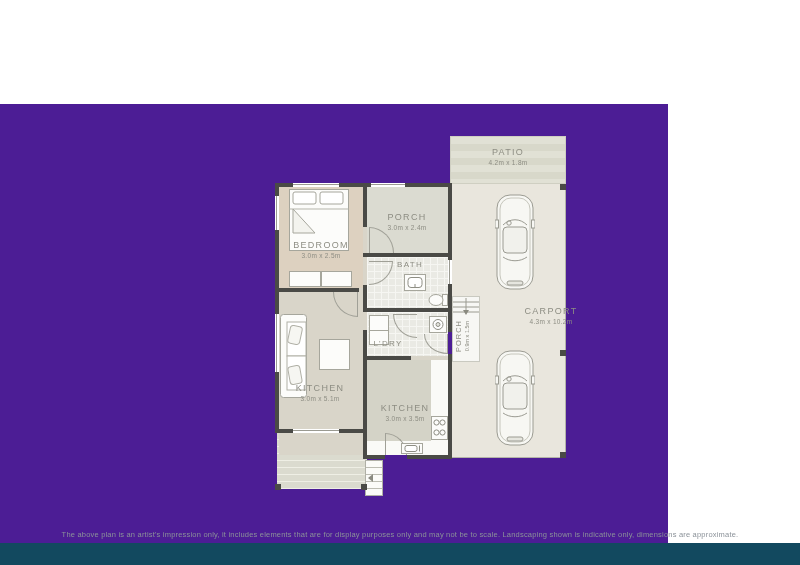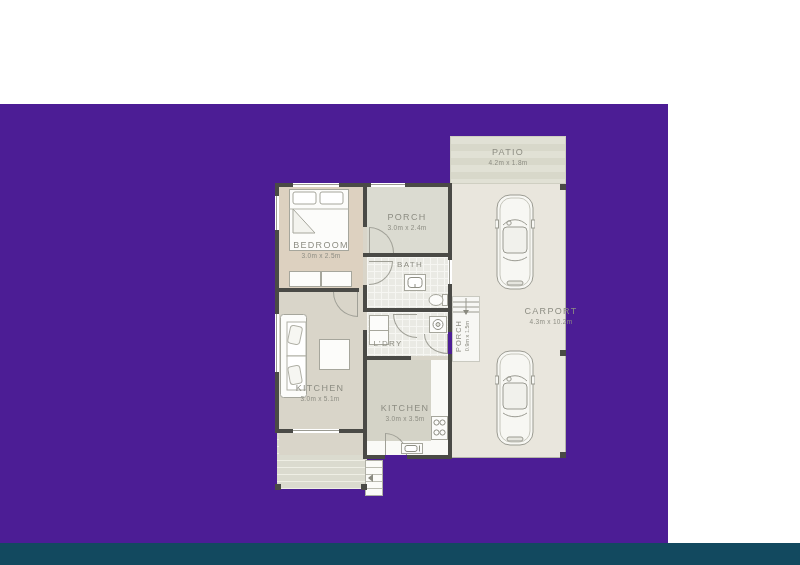--- a/index.html
+++ b/index.html
@@ -212,16 +212,17 @@
         <span class="nm">KITCHEN</span>
         <span class="dm">3.0m x 5.1m</span>
       </div>
       <div class="lbl" style="left:370px;top:403px;width:70px;">
         <span class="nm">KITCHEN</span>
         <span class="dm">3.0m x 3.5m</span>
       </div>
 
     </div>
 
+    <div class="disclaimer">The above plan is an artist's impression only, it includes elements that are for display purposes only and may not be to scale. Landscaping shown is indicative only, dimensions are approximate.</div>
   </div>
 
   <div class="footer-bar"></div>
 </div>
 
 </body></html>

